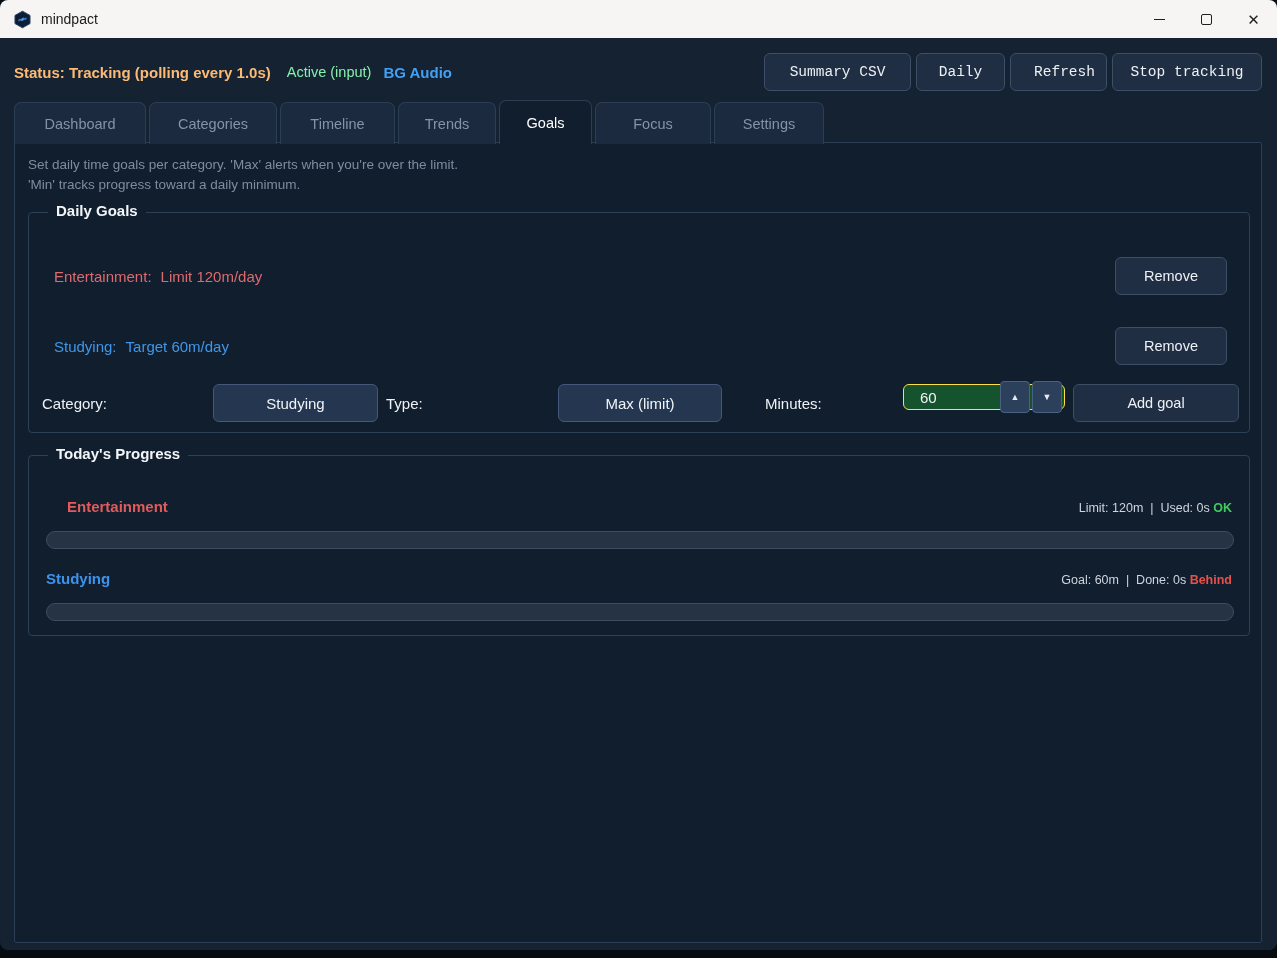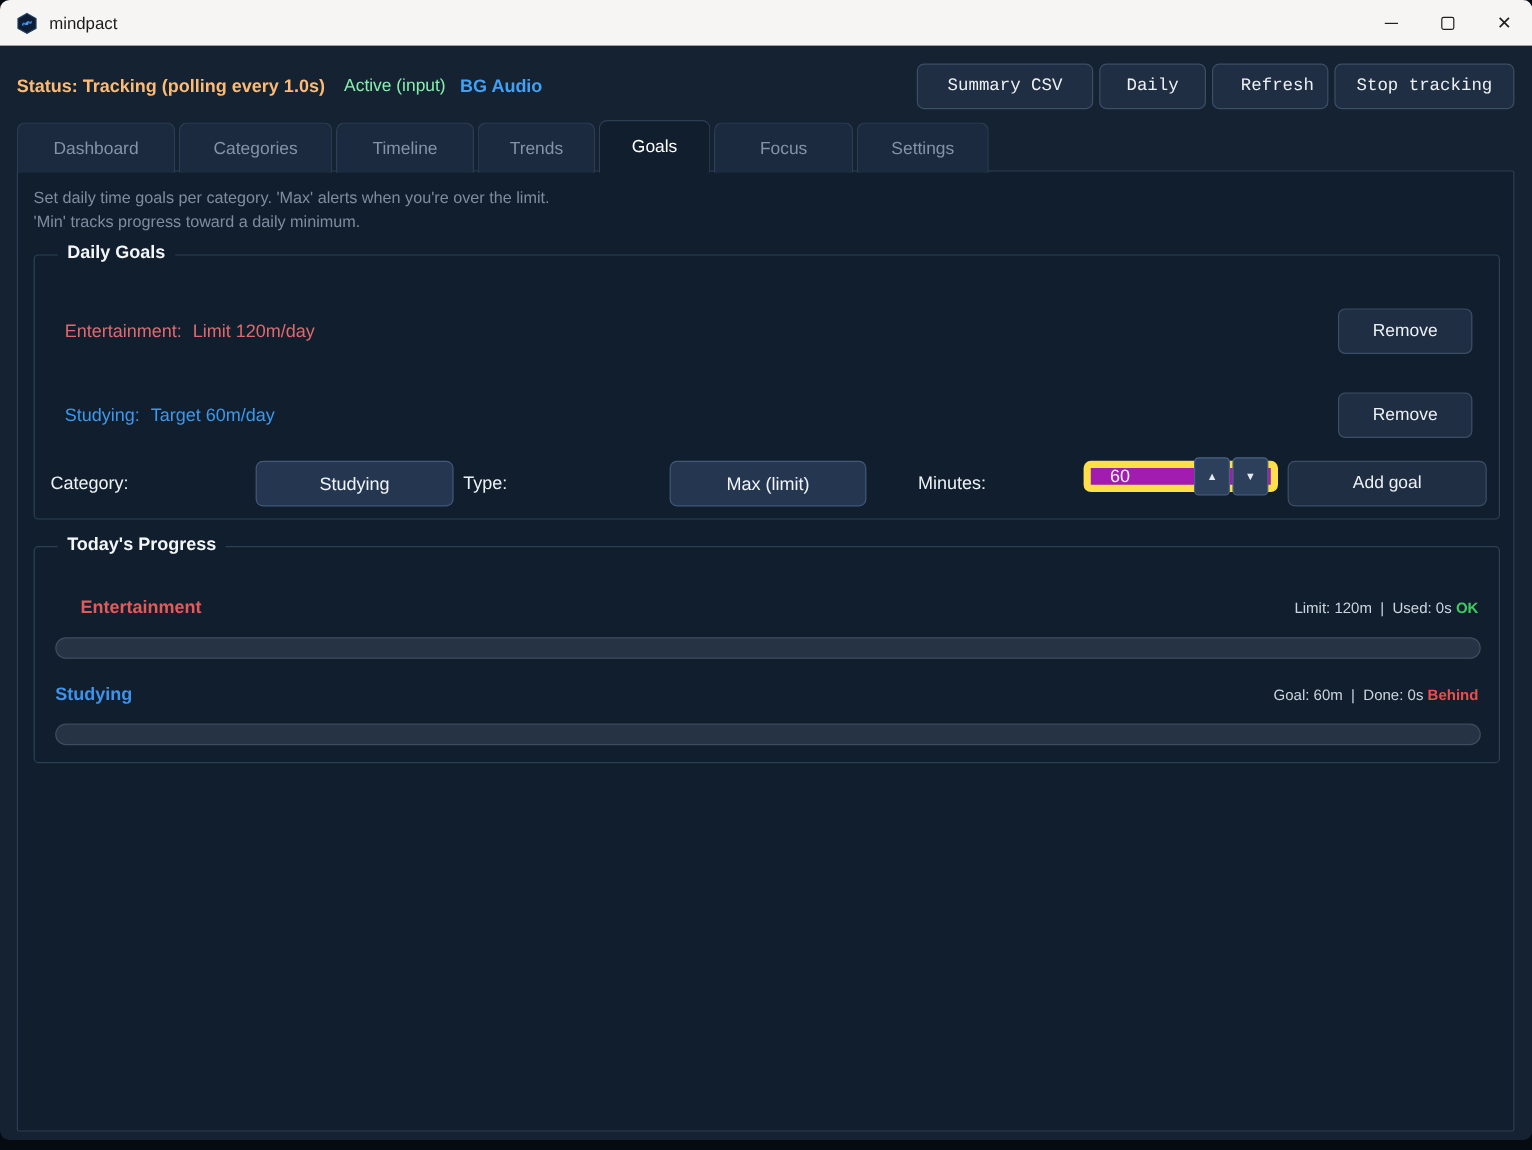--- a/index.html
+++ b/index.html
@@ -53,21 +53,21 @@
   .remove-btn { position:absolute; right:22px; top:0; width:112px; height:38px; }
 
   
   .form-row { position:absolute; top:171px; left:0; right:0; height:38px; }
   .form-row .lbl { position:absolute; top:50%; transform:translateY(-50%); font-size:15px; color:#edf2f7; }
   .lbl-category { left:13px; } .lbl-type { left:357px; } .lbl-minutes { left:704px;margin-left:32px; }
   .combo { position:absolute; top:0; height:38px; background:#243650; border:1px solid #43587a; border-radius:6px;
            color:#f0f4f8; font-size:15px; display:flex; align-items:center; justify-content:center; cursor:default; }
   .combo-category { left:184px; width:165px; }
   .combo-type { left:529px; width:164px; }
-  .spin { position:absolute; left:874px; top:0; width:162px; height:26px; background:#a21caf; border:6px solid #fde047;
+  .spin { position:absolute; left:874px; top:0; width:162px; height:26px; background:#14532d; border:1px solid #fde047;
           border-radius:6px; display:flex; align-items:center; }
   .spin-value { margin-left:16px; font-size:15px; color:#f0f4f8; flex:1; }
   .spin-btn { width:30px; height:32px; margin-right:2px; background:#2c405c; border:1px solid #4a6184; border-radius:4px;
               display:flex; align-items:center; justify-content:center; font-size:9px; color:#e4ebf3; cursor:default; }
   .add-btn { position:absolute; left:1044px; top:0; width:166px; height:38px; }
 
   
   .prog-head { position:absolute; left:17px; right:17px; height:20px; display:flex; align-items:baseline; justify-content:space-between; }
   .prog-head-1 { top:42px; } .prog-head-2 { top:114px; }
   .prog-name { font-size:15px; font-weight:bold; }

